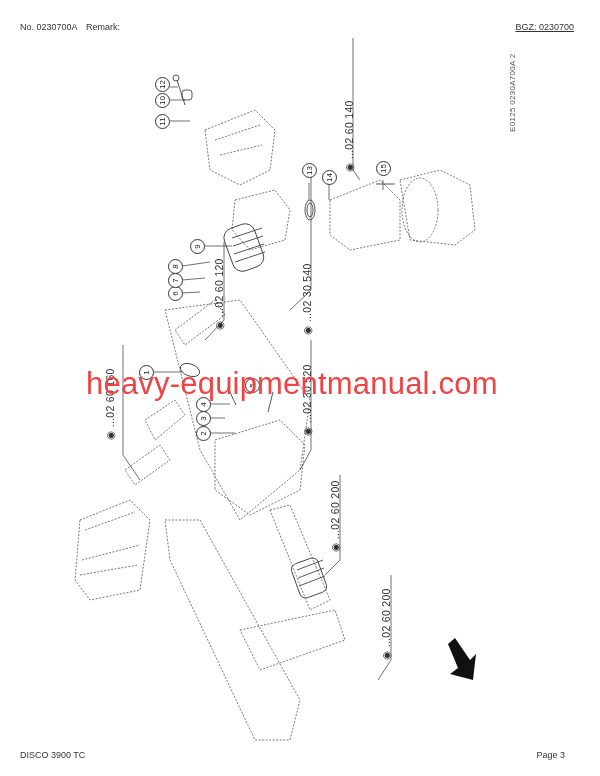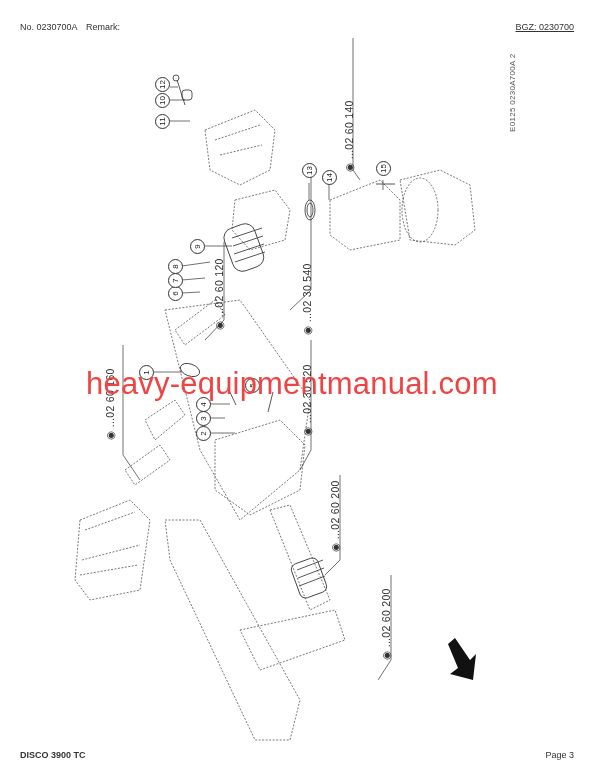--- a/index.html
+++ b/index.html
@@ -3,22 +3,22 @@
 <meta charset="utf-8">
 <style>
   html, body { margin:0; padding:0; background:#ffffff; }
   body { width:600px; height:776px; position:relative; overflow:hidden;
          font-family:"Liberation Sans", sans-serif; color:#222; }
   .hdr { position:absolute; top:22px; font-size:9px; color:#333; }
   .hdr-left { left:20px; }
   .hdr-left span { margin-right:6px; }
   .hdr-right { right:26px;text-decoration:underline; }
   .ftr { position:absolute; top:750px; font-size:9px; color:#333; }
-  .ftr-left { left:20px;font-weight:bold; }
-  .ftr-right { right:26px;margin-left:48px; }
+  .ftr-left { left:20px; }
+  .ftr-right { right:35px;margin-left:48px; }
   .drawing { position:absolute; left:0; top:0; width:600px; height:776px; }
   .rot { position:absolute; font-size:10.5px; color:#333; transform:rotate(-90deg);
          transform-origin:left top; white-space:nowrap; letter-spacing:0.3px; }
   .rot-small { font-size:8px; color:#555; }
   .callout { position:absolute; width:13px; height:13px; border:1px solid #333; border-radius:50%;
              background:#fff; font-size:8px; line-height:13px; text-align:center; color:#222;
              transform:rotate(-90deg); }
   .watermark { position:absolute; left:86px; top:366px; font-size:31px; color:#ef4444;
                font-family:"Liberation Sans", sans-serif; letter-spacing:0.2px; white-space:nowrap; }
 </style>

